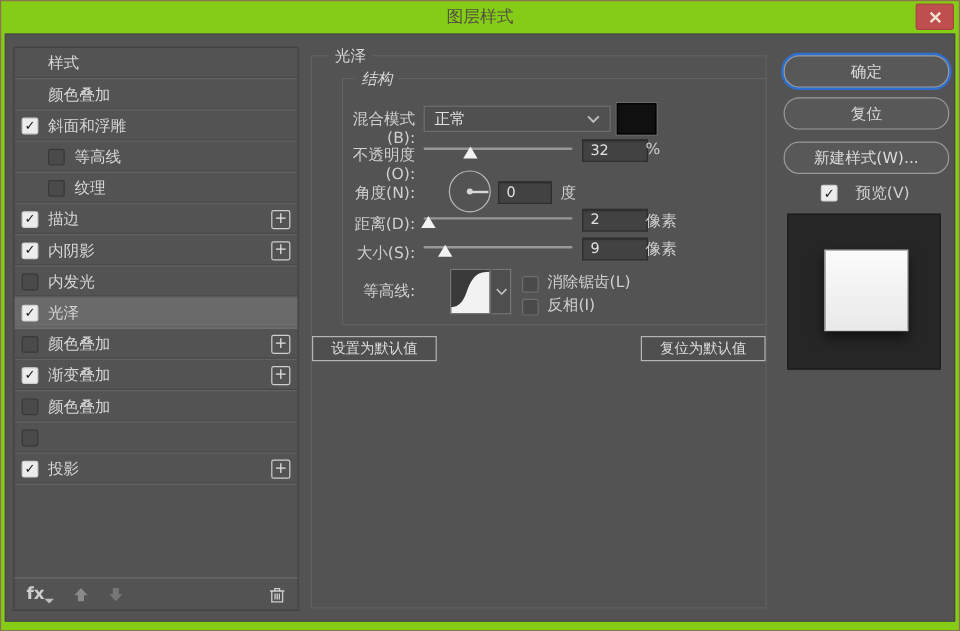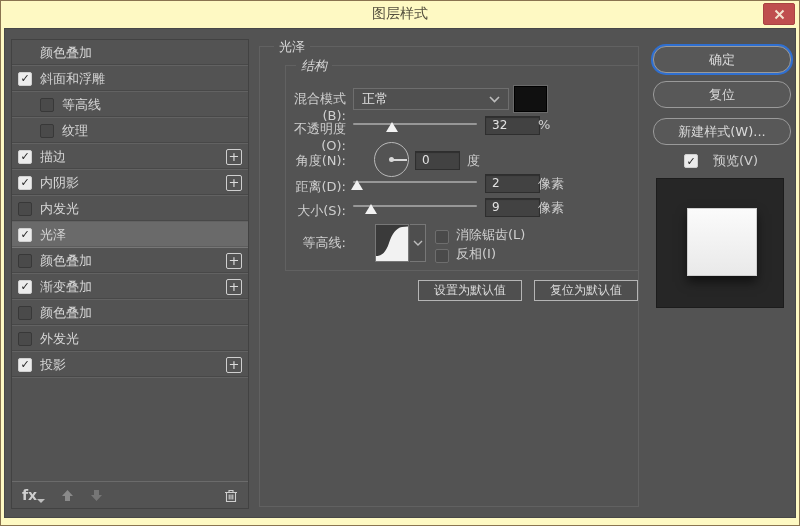--- a/index.html
+++ b/index.html
@@ -1,19 +1,19 @@
 <!DOCTYPE html>
 <html><head>
 <meta charset="utf-8">
 <style>
   * { margin:0; padding:0; box-sizing:border-box; }
   html,body { width:800px; height:526px; }
   body { font-family:"DejaVu Sans", sans-serif; font-size:13px; color:#d2d2d2; }
 
-  .window { position:relative; width:800px; height:526px; background:#fef9c3;
+  .window { position:relative; width:800px; height:526px; background:#84cc16;
             outline:1px solid #8a7450; outline-offset:-1px; overflow:hidden; }
 
   .titlebar { position:absolute; left:0; top:0; width:100%; height:28px;
               display:flex; align-items:center; justify-content:center; }
   .title { color:#55503f; font-size:14px; }
   .close-btn { position:absolute; right:5px; top:3px; width:32px; height:22px;
                background:#bf4e4e; border:1px solid #a84343; border-radius:2px;
                display:flex; align-items:center; justify-content:center; cursor:pointer; }
 
   .dialog { position:absolute; left:4px; top:28px; width:792px; height:490px;
@@ -110,21 +110,21 @@
                    display:flex; align-items:center; justify-content:center; cursor:pointer; }
 
   .check-row { position:absolute; display:flex; align-items:flex-end; gap:7px; cursor:pointer; }
   .cr-aa  { left:149px; top:160px; }
   .cr-inv { left:149px; top:179px; }
   .check-row .cb { margin:0; }
   .check-row .cb.unchecked { border-color:#6e6e6e; }
   .check-label { font-size:13px; color:#cfcfcf; }
 
   .default-btns { position:absolute; left:0; top:233px; width:100%;
-                  display:flex; justify-content:flex-end; gap:12px; }
+                  display:flex; justify-content:space-between; gap:12px; }
   .flat-btn { min-width:104px; height:21px; background:#4f4f4f; border:1px solid #b5b5b5;
               color:#dcdcdc; font-size:12px; font-family:"DejaVu Sans", sans-serif;
               padding:0 8px; cursor:pointer; }
 
   
   .right-col { position:absolute; left:646px; top:0; width:146px; height:100%; }
   .pill-btn { position:absolute; left:2px; width:138px; height:27px; border-radius:13px;
               background:#585858; border:1px solid #9a9a9a; color:#dadada; font-size:13px;
               font-family:"DejaVu Sans", sans-serif; cursor:pointer; }
   .btn-ok { top:17px; box-shadow:0 0 0 2px #2f6fd0; }
@@ -152,20 +152,24 @@
       </svg>
     </div>
   </div>
 
   <div class="dialog">
 
     <div class="sidebar">
       <div class="style-list" id="style-list">
           <div class="style-row">
             <span class="cb none"></span>
+            <span class="row-label">样式</span>
+          </div>
+          <div class="style-row">
+            <span class="cb none"></span>
             <span class="row-label">颜色叠加</span>
           </div>
           <div class="style-row">
             <span class="cb checked">✓</span>
             <span class="row-label">斜面和浮雕</span>
           </div>
           <div class="style-row indent">
             <span class="cb unchecked"></span>
             <span class="row-label">等高线</span>
           </div>
@@ -200,21 +204,20 @@
             <span class="cb checked">✓</span>
             <span class="row-label">渐变叠加</span>
             <span class="plus-btn">+</span>
           </div>
           <div class="style-row">
             <span class="cb unchecked"></span>
             <span class="row-label">颜色叠加</span>
           </div>
           <div class="style-row">
             <span class="cb unchecked"></span>
-            <span class="row-label">外发光</span>
           </div>
           <div class="style-row">
             <span class="cb checked">✓</span>
             <span class="row-label">投影</span>
             <span class="plus-btn">+</span>
           </div>
         </div>
       <div class="sidebar-toolbar">
         <span class="fx-btn">fx</span>
         <span class="tool-icon">

